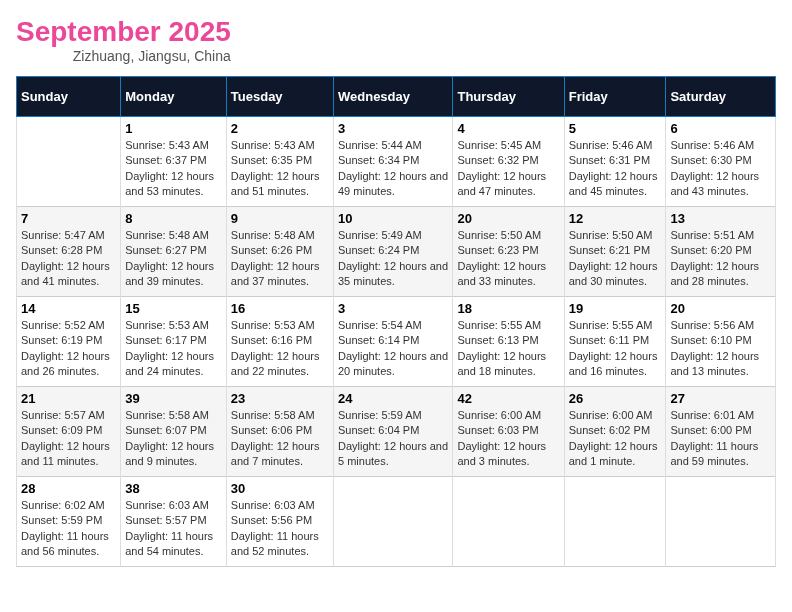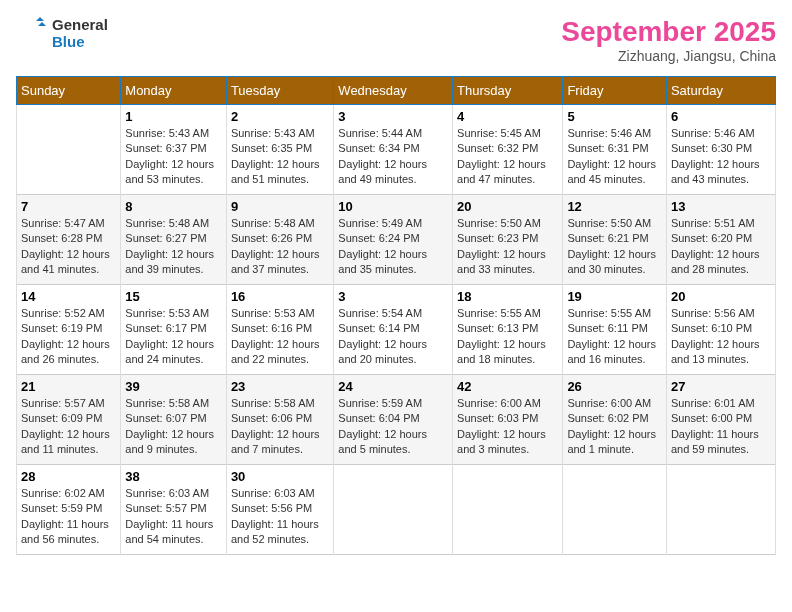--- a/index.html
+++ b/index.html
@@ -31,26 +31,26 @@
     .location {
       font-size: 14px;
       color: #555;
     }
     table {
       width: 100%;
       border-collapse: collapse;
       font-size: 11px;
     }
     thead tr th {
-      background: #a16207;
+      background: #0f172a;
       color: #fff;
-      padding: 6px 4px;
+      padding: 12px 4px;
       text-align: left;
       font-size: 13px;
-      font-weight: normal;
+      font-weight: bold;
       border: 1px solid #1a7abf;
     }
     tbody tr {
       border-bottom: 1px solid #ccc;
     }
     tbody tr td {
       vertical-align: top;
       padding: 4px 4px;
       border-right: 1px solid #ddd;
       border-left: 1px solid #ddd;
@@ -78,33 +78,20 @@
       background: #f5f5f5;
     }
     tbody tr td.empty-cell {
       background: inherit;
     }
   </style>
 </head>
 <body>
 
 <div class="header">
-  <div class="logo">
-  <div style="display:flex;align-items:center;gap:4px;">
-    <svg width="32" height="32" viewBox="0 0 32 32">
-      <rect x="0" y="0" width="32" height="32" fill="none"></rect>
-      <polygon points="20,4 28,4 24,0" fill="#1a7abf"></polygon>
-      <polygon points="22,9 30,9 26,5" fill="#1a7abf"></polygon>
-    </svg>
-    <div>
-      <div style="font-size:15px;font-weight:bold;color:#333;line-height:1.15;">General</div>
-      <div style="font-size:15px;font-weight:bold;color:#1a7abf;line-height:1.15;">Blue</div>
-    </div>
-  </div>
-</div>
   <div class="title-block">
     <div class="month-title">September 2025</div>
     <div class="location">Zizhuang, Jiangsu, China</div>
   </div>
 </div>
 
 <table>
   <thead>
     <tr id="thead-row">
         <th>Sunday</th>

